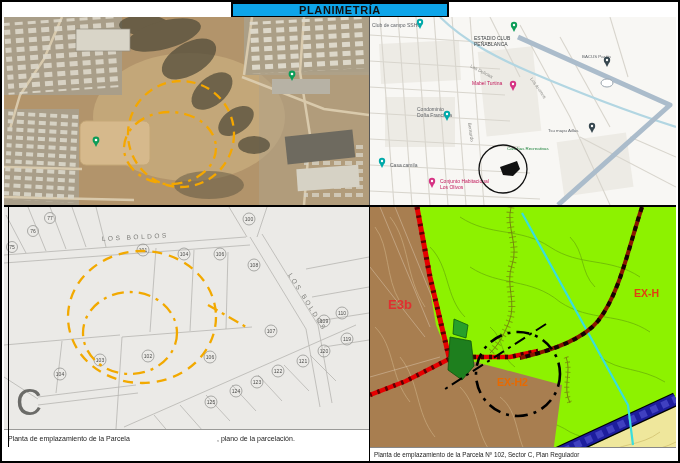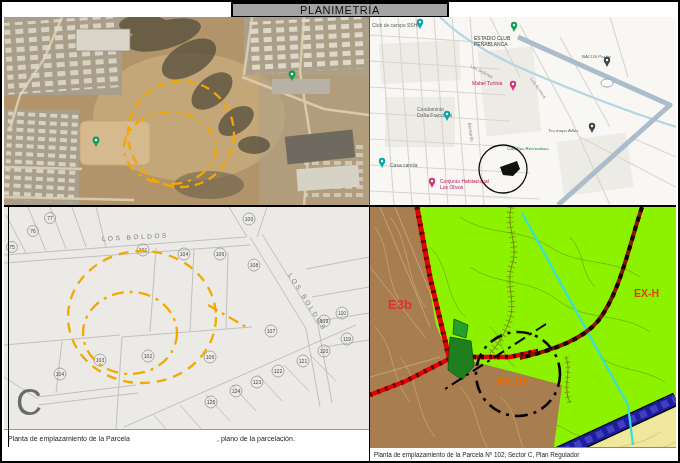--- a/index.html
+++ b/index.html
@@ -1,20 +1,20 @@
 <!DOCTYPE html>
 <html><head>
 <meta charset="utf-8">
 <style>
   html,body{margin:0;padding:0;background:#888;}
   #page{position:relative;width:680px;height:463px;background:#fff;border:2px solid #000;
         box-sizing:border-box;overflow:hidden;font-family:"Liberation Sans",sans-serif;}
-  #title-box{position:absolute;left:229px;top:0;width:218px;height:16px;background:#a3a3a3;
+  #title-box{position:absolute;left:229px;top:0;width:218px;height:16px;background:#0ea5e9;
         border:2px solid #000;box-sizing:border-box;display:flex;justify-content:center;
-        font-weight:normal;font-size:11px;letter-spacing:.6px;color:#111;}
+        font-weight:bold;font-size:11px;letter-spacing:.6px;color:#111;}
   .panel{position:absolute;}
   #sat{left:2px;top:15px;width:365px;height:188px;}
   #map{left:367px;top:15px;width:307px;height:188px;border-left:1px solid #555;box-sizing:border-box;background:#f8f7f4;}
   #plat{left:2px;top:203px;width:365px;height:242px;border-top:2px solid #000;box-sizing:border-box;background:#ebeae7;}
   #zon{left:367px;top:203px;width:307px;height:256px;border-top:2px solid #000;border-left:1px solid #000;box-sizing:border-box;}
   #plat-inner-border{position:absolute;left:6px;top:203px;width:1px;height:242px;background:#000;}
   .caption{position:relative;height:18px;background:#fff;border-top:1px solid #9a9a98;font-size:7px;color:#222;}
   .caption span{position:absolute;top:5px;white-space:nowrap;}
   #zon-caption{position:absolute;left:0;bottom:0;width:100%;height:13px;background:#fff;border-top:1px solid #888;
         font-size:6.3px;color:#1a1a1a;white-space:nowrap;overflow:hidden;}

